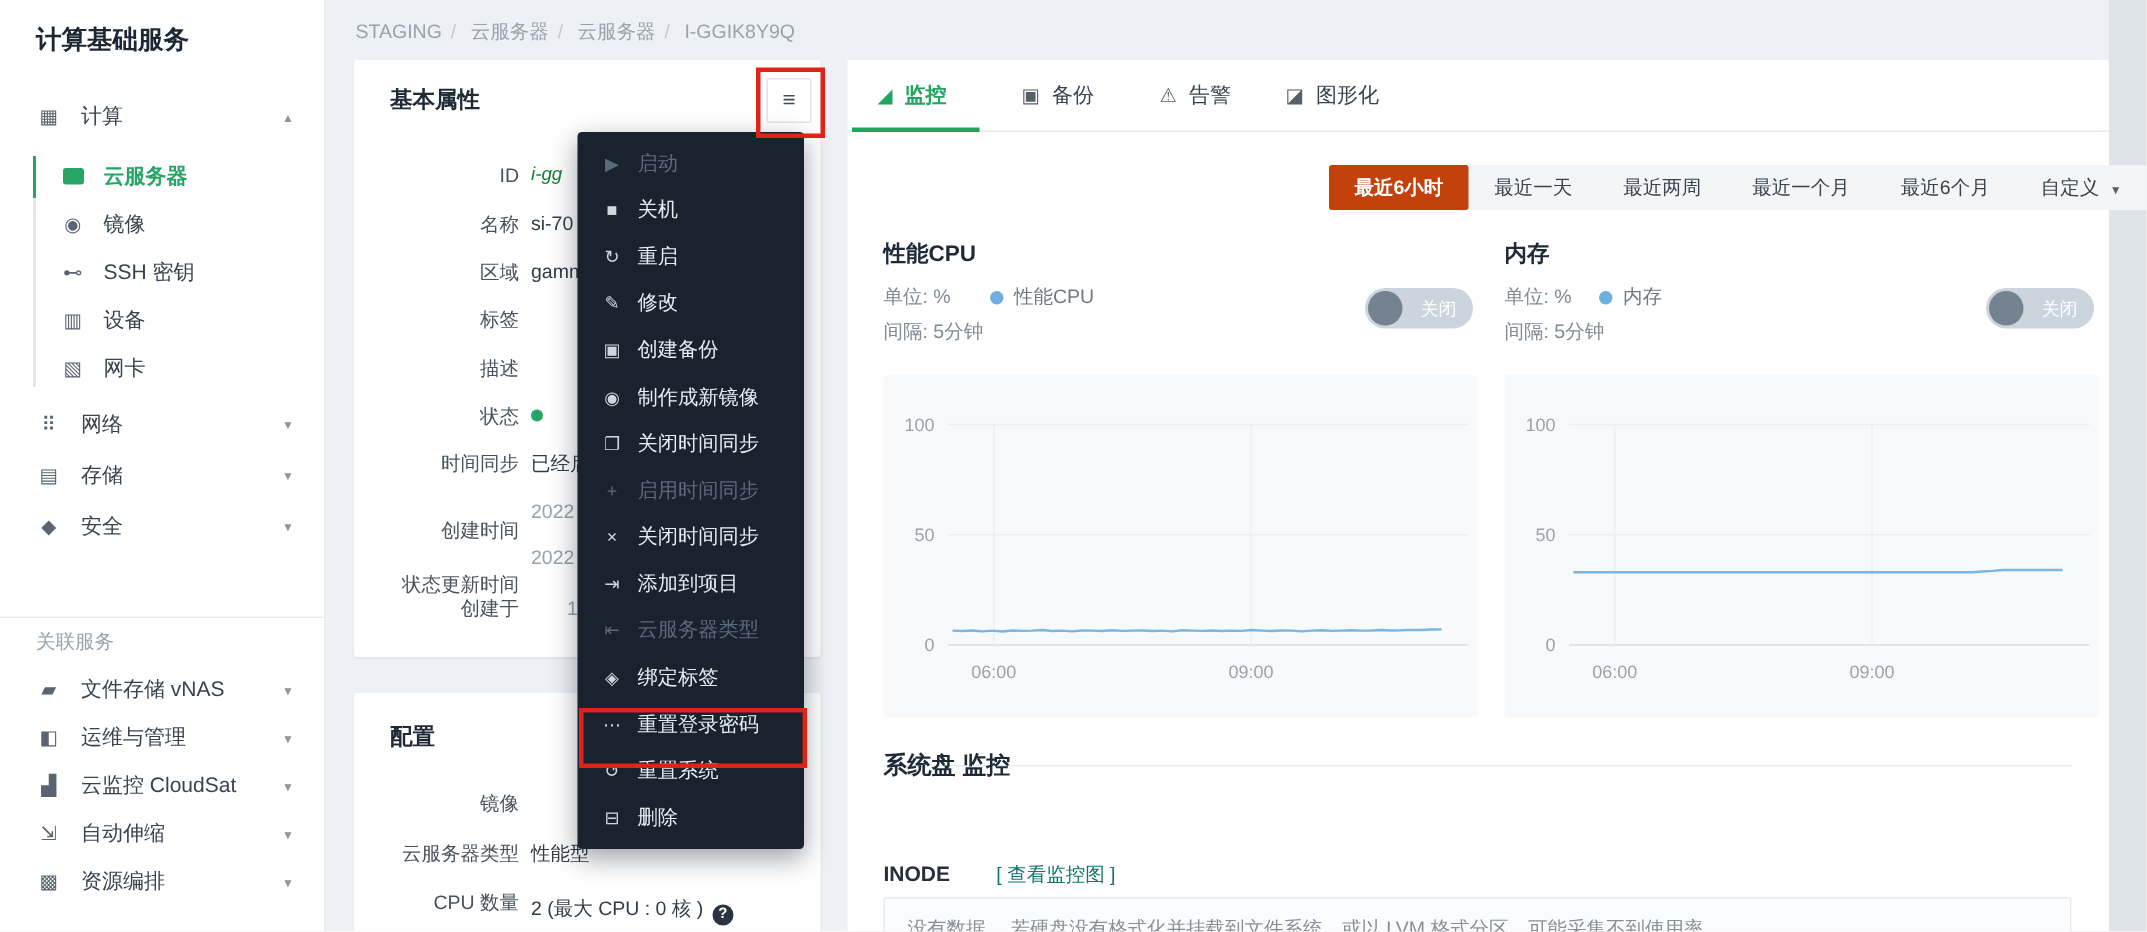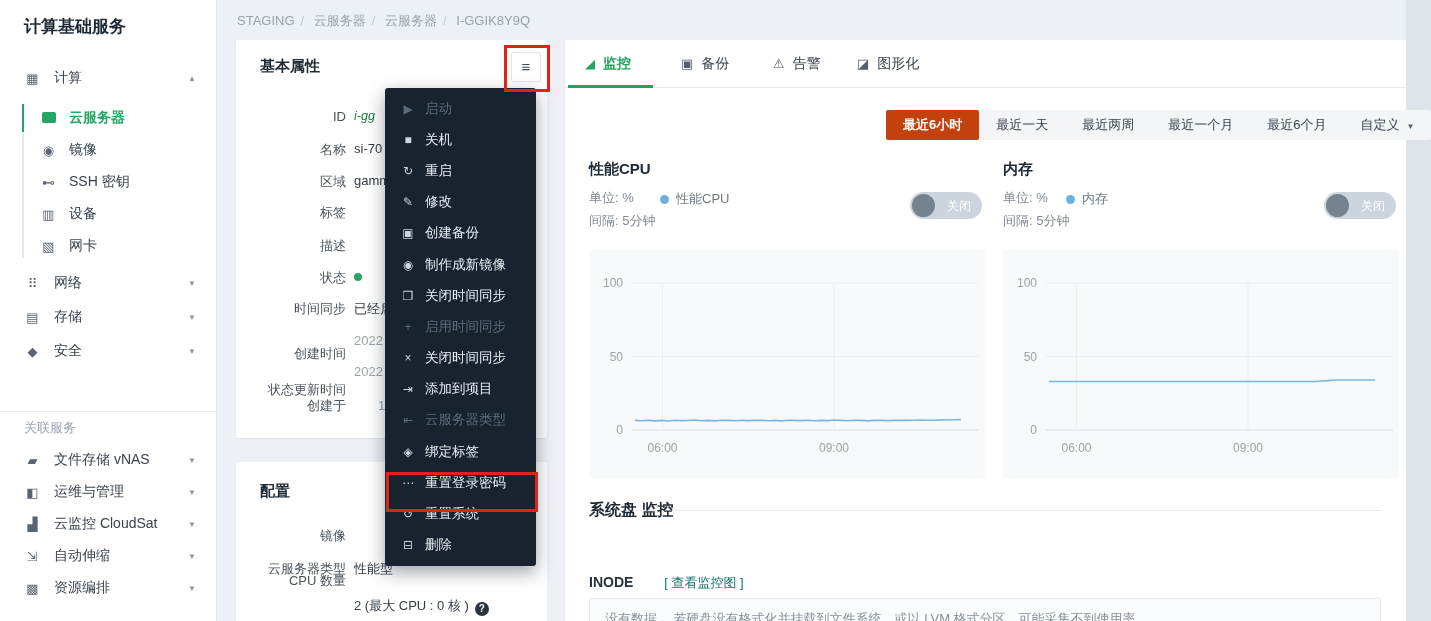--- a/index.html
+++ b/index.html
@@ -195,21 +195,21 @@
 <div class="abs fld-value muted" style="top:364px;">2022</div>
 <div class="abs fld-label" style="top:397px;">创建于</div>
 <div class="abs fld-value muted" style="top:397px;margin-left:24px;">19 小</div>
 
 <div class="abs panel" id="panel-config"></div>
 <div class="abs panel-title" style="left:260px;top:482px;">配置</div>
 <div class="abs fld-label" style="top:527px;">镜像</div>
 <div class="abs fld-value" style="top:527px;"></div>
 <div class="abs fld-label" style="top:560px;">云服务器类型</div>
 <div class="abs fld-value" style="top:560px;">性能型</div>
-<div class="abs fld-label" style="top:572px;">CPU 数量</div>
+<div class="abs fld-label" style="top:593px;">CPU 数量</div>
 <div class="abs fld-value" style="top:597px;"><span>2 (最大 CPU : 0 核 )</span><span class="help-circle">?</span></div>
 
 <div class="abs" id="right-panel"></div>
 <div class="abs" id="tabbar"></div>
 
 <div class="abs tab active" style="left:585px;">
   <span class="tab-icon">◢</span>
   <span>监控</span>
 </div>
 <div class="abs tab" style="left:681px;">

